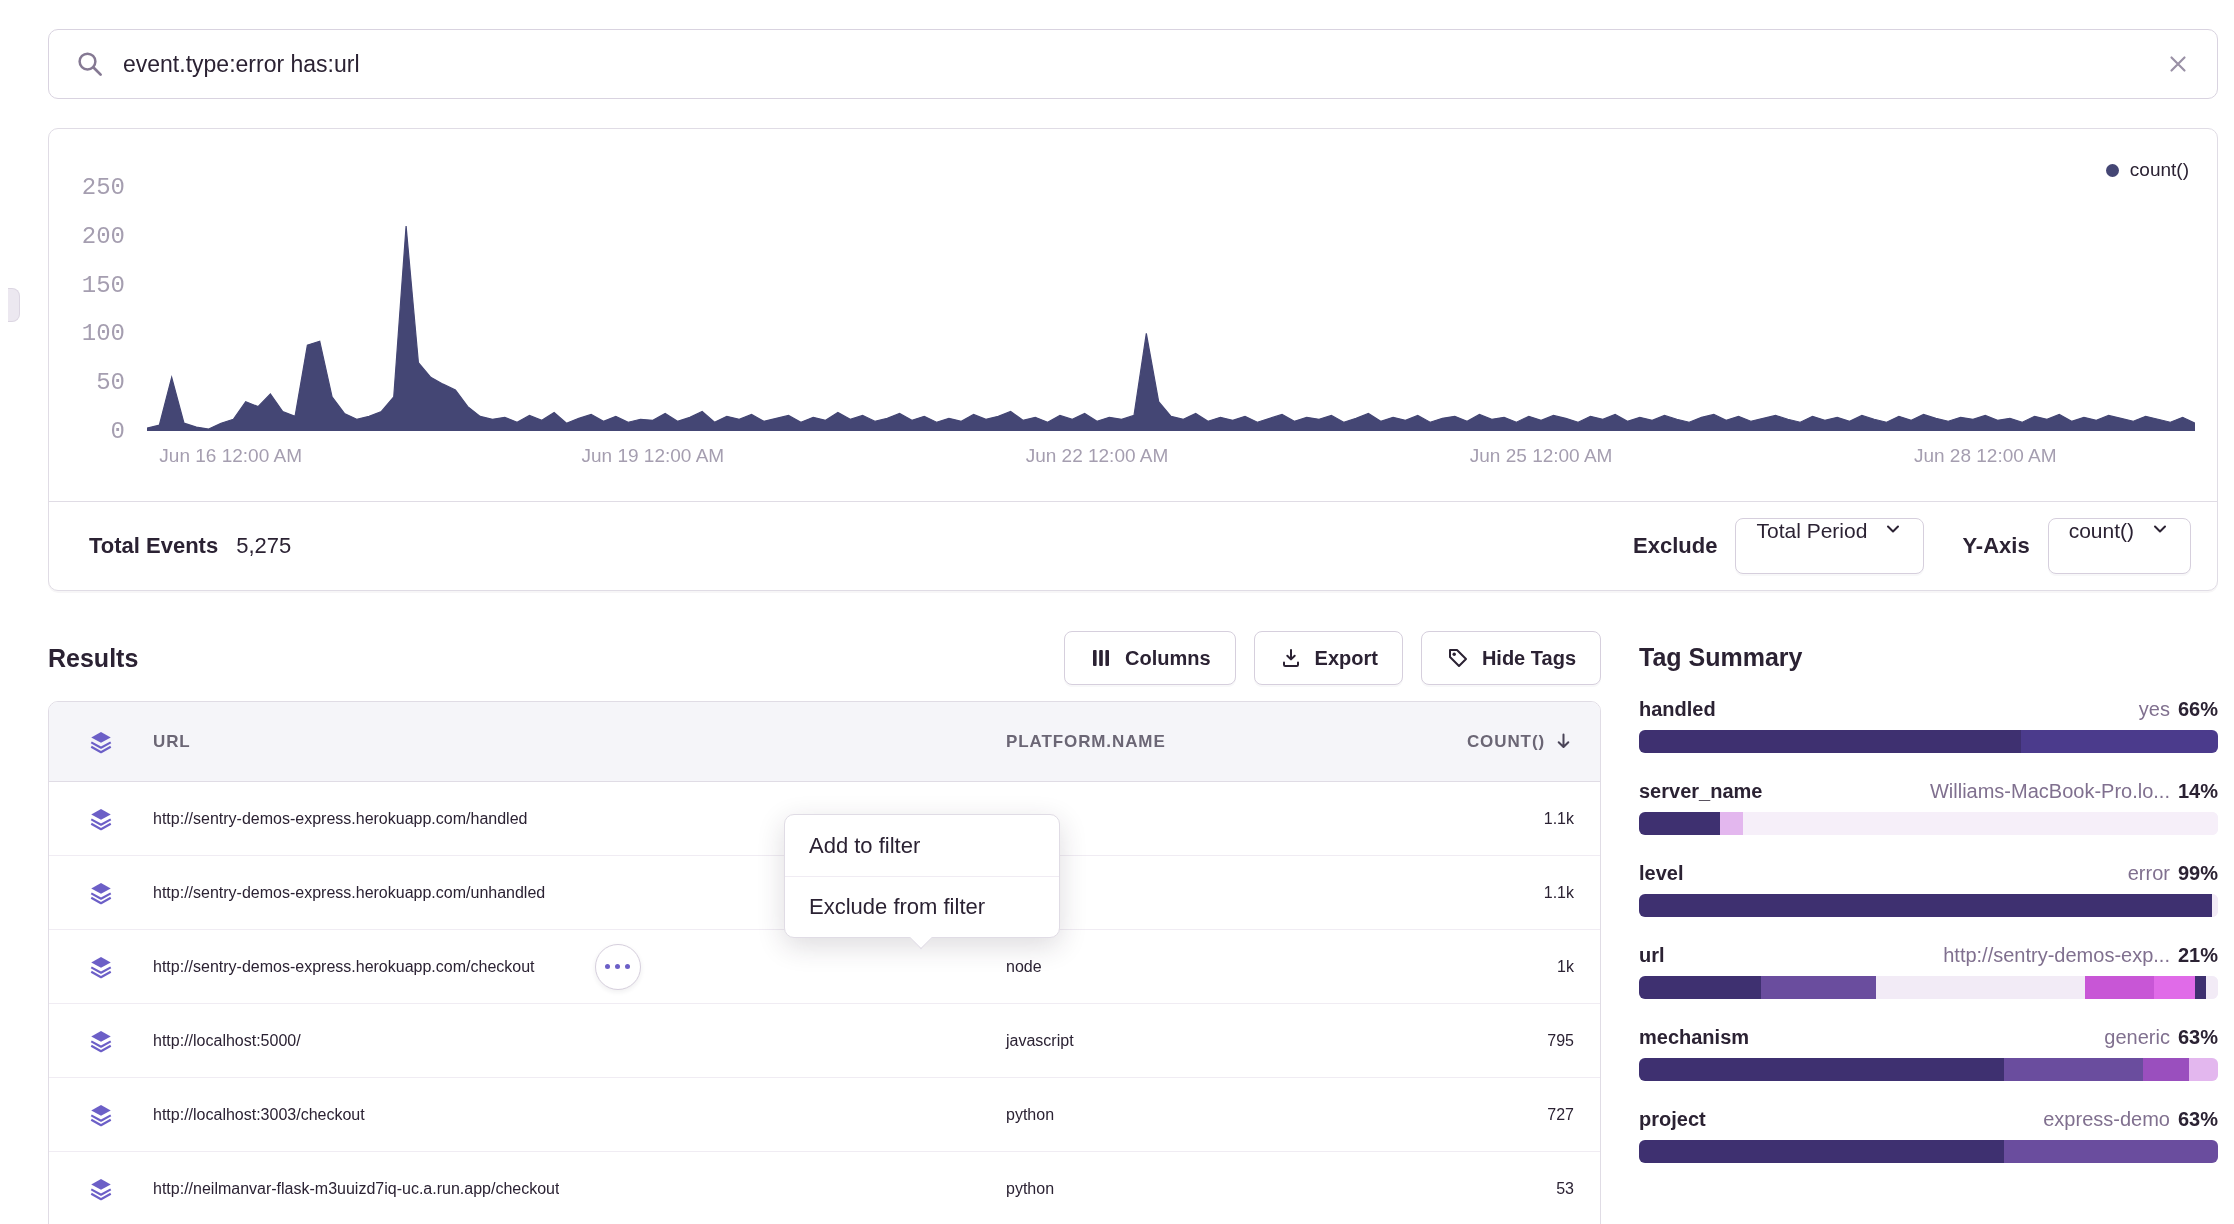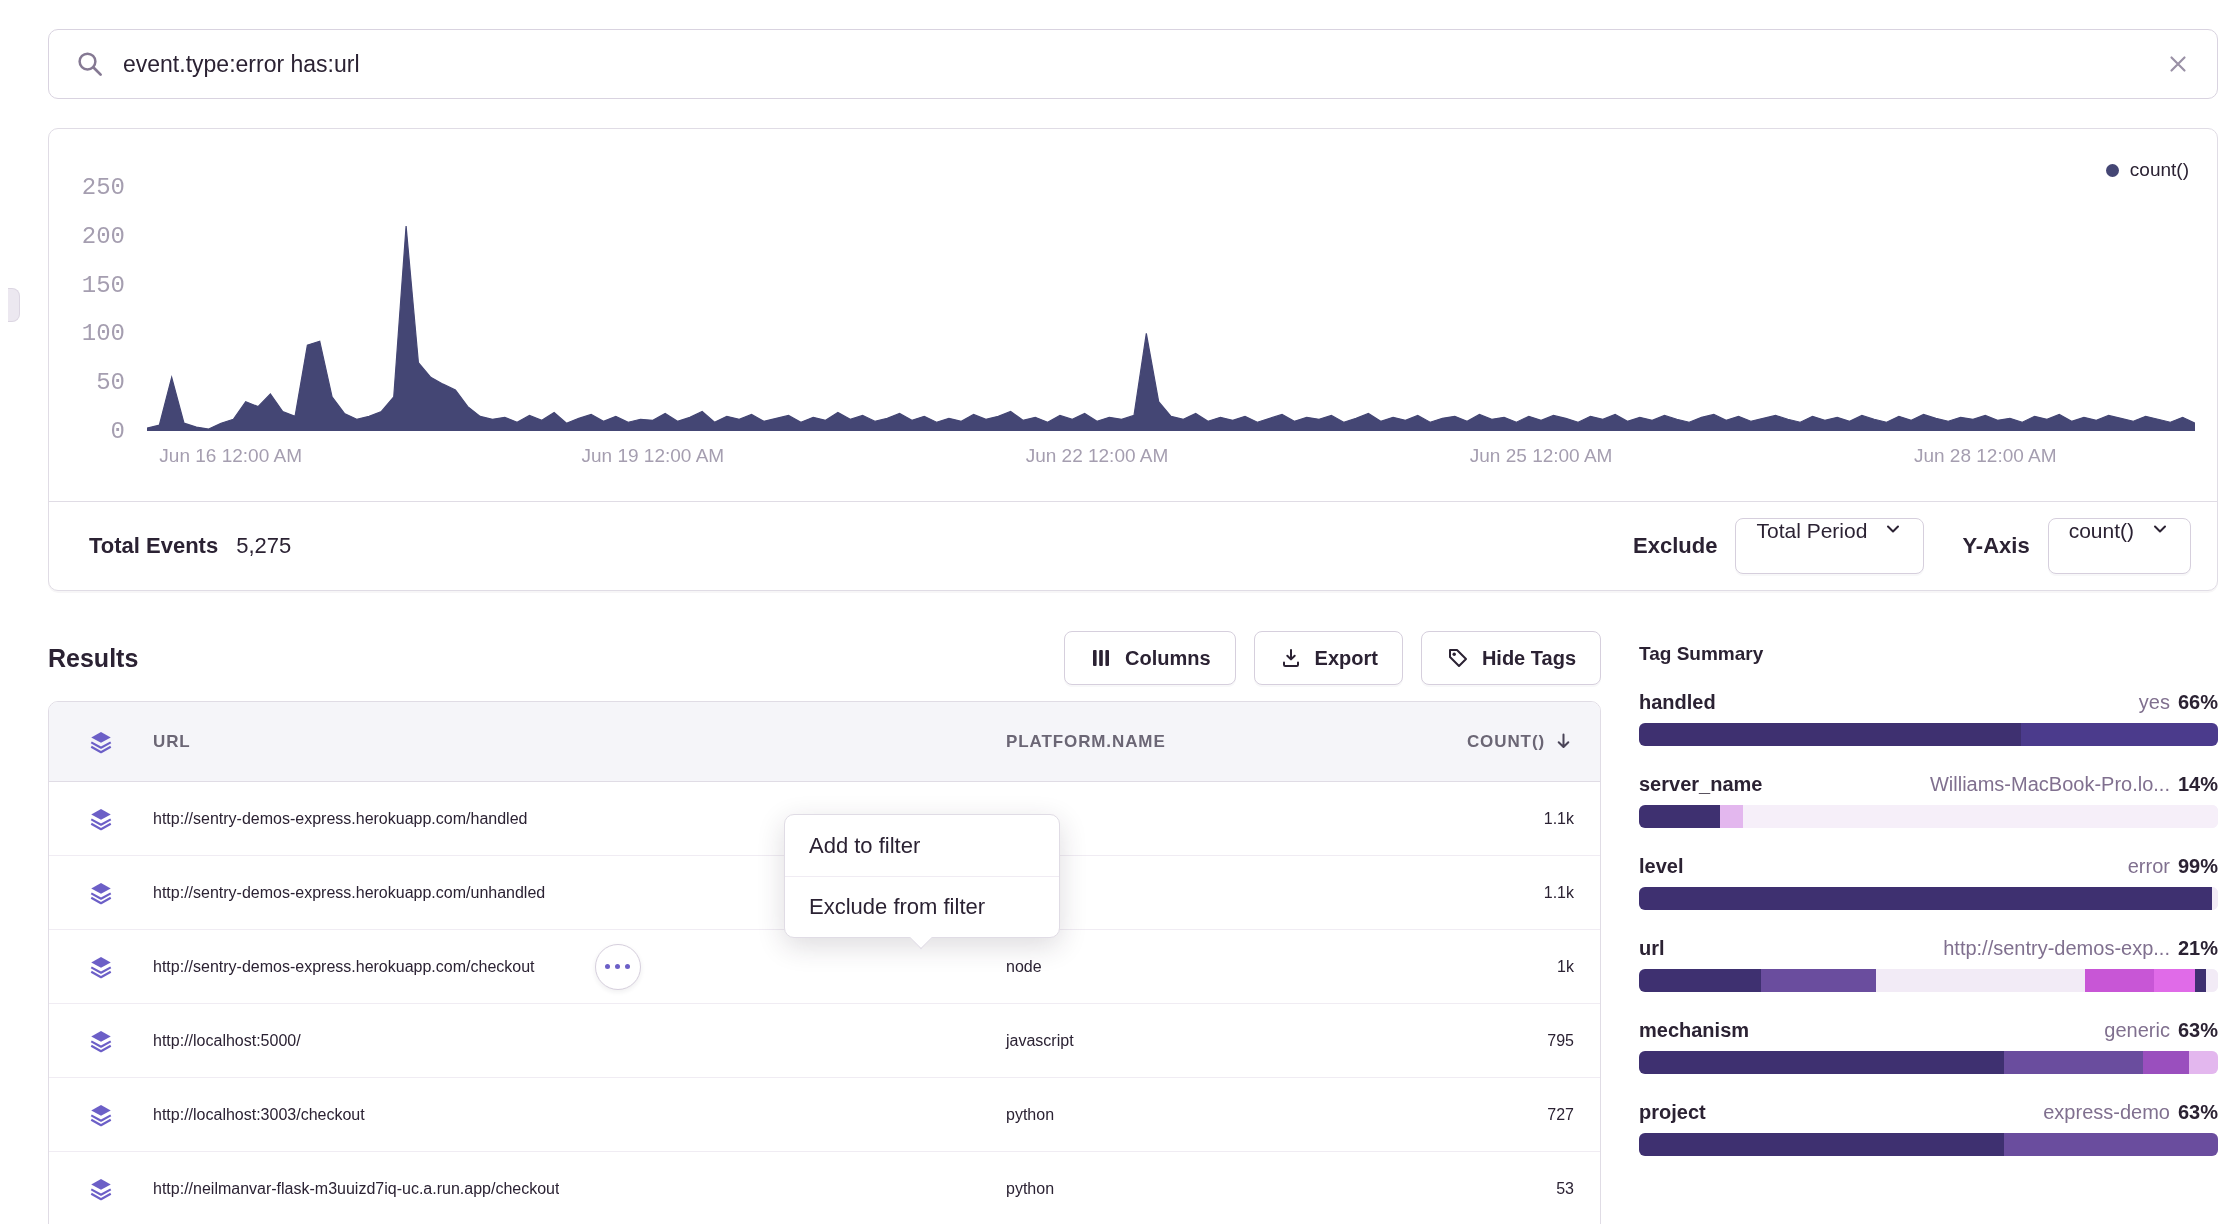--- a/index.html
+++ b/index.html
@@ -73,21 +73,21 @@
   
   .ctx-menu { position:absolute; left:735px; top:112px; width:276px; background:#fff;
     border:1px solid #e0dce5; border-radius:10px; box-shadow:0 8px 28px rgba(43,34,51,.16); z-index:5; }
   .ctx-item { height:61px; display:flex; align-items:center; padding:0 24px; font-size:22px;
     color:#2b2233; cursor:pointer; }
   .ctx-item + .ctx-item { border-top:1px solid #f0ecf3; }
   .ctx-notch { position:absolute; left:128px; bottom:-9px; width:16px; height:16px; background:#fff;
     border-right:1px solid #e0dce5; border-bottom:1px solid #e0dce5; transform:rotate(45deg); }
 
   
-  .ts-heading { margin-top:12px; margin-bottom:26px; font-size:19px; font-weight:700; }
+  .ts-heading { margin-top:12px; margin-bottom:26px; font-size:25px; font-weight:700; }
   .tag-block { margin-bottom:27px; }
   .tag-head { display:flex; justify-content:space-between; align-items:baseline; font-size:20px; }
   .tag-name { font-weight:700; color:#2b2233; }
   .tag-val { color:#80708f; white-space:nowrap; }
   .tag-val .p { font-weight:700; color:#2b2233; margin-left:8px; }
   .tag-bar { display:flex; height:23px; border-radius:6px; overflow:hidden; margin-top:9px;
     background:#f4eef8; cursor:pointer; }
   .seg { height:100%; }
 </style>
 </head>

